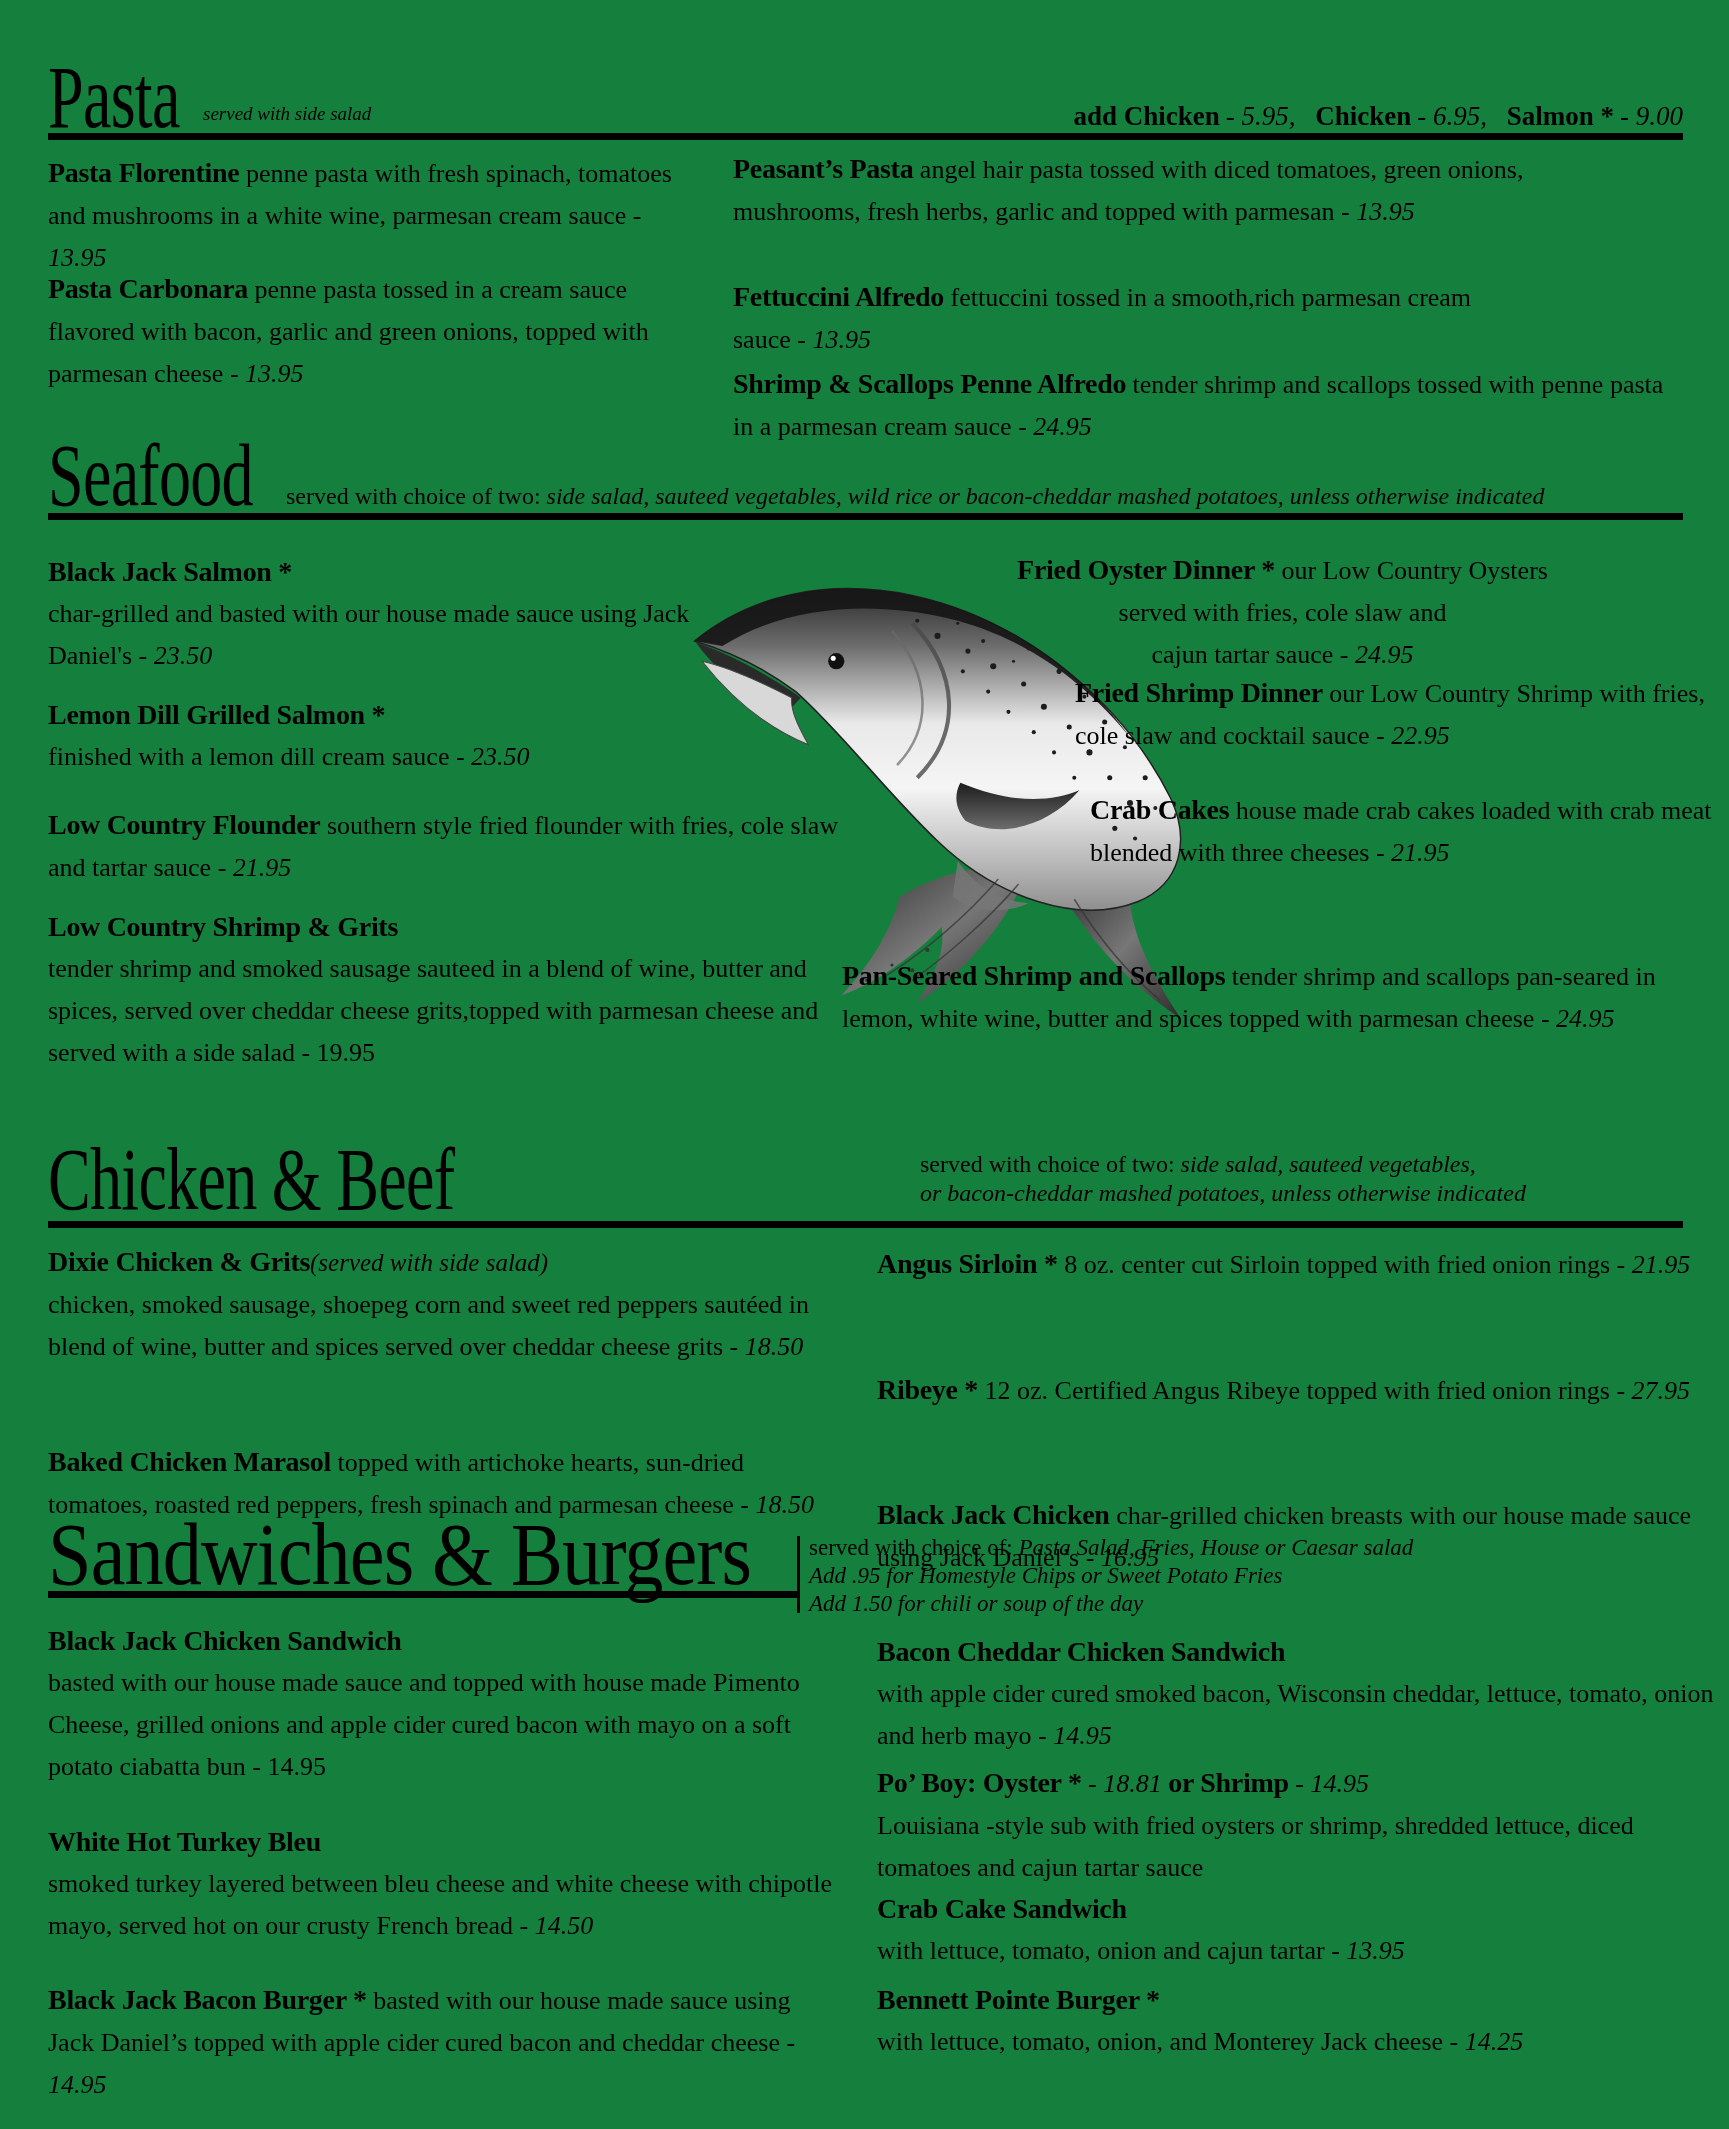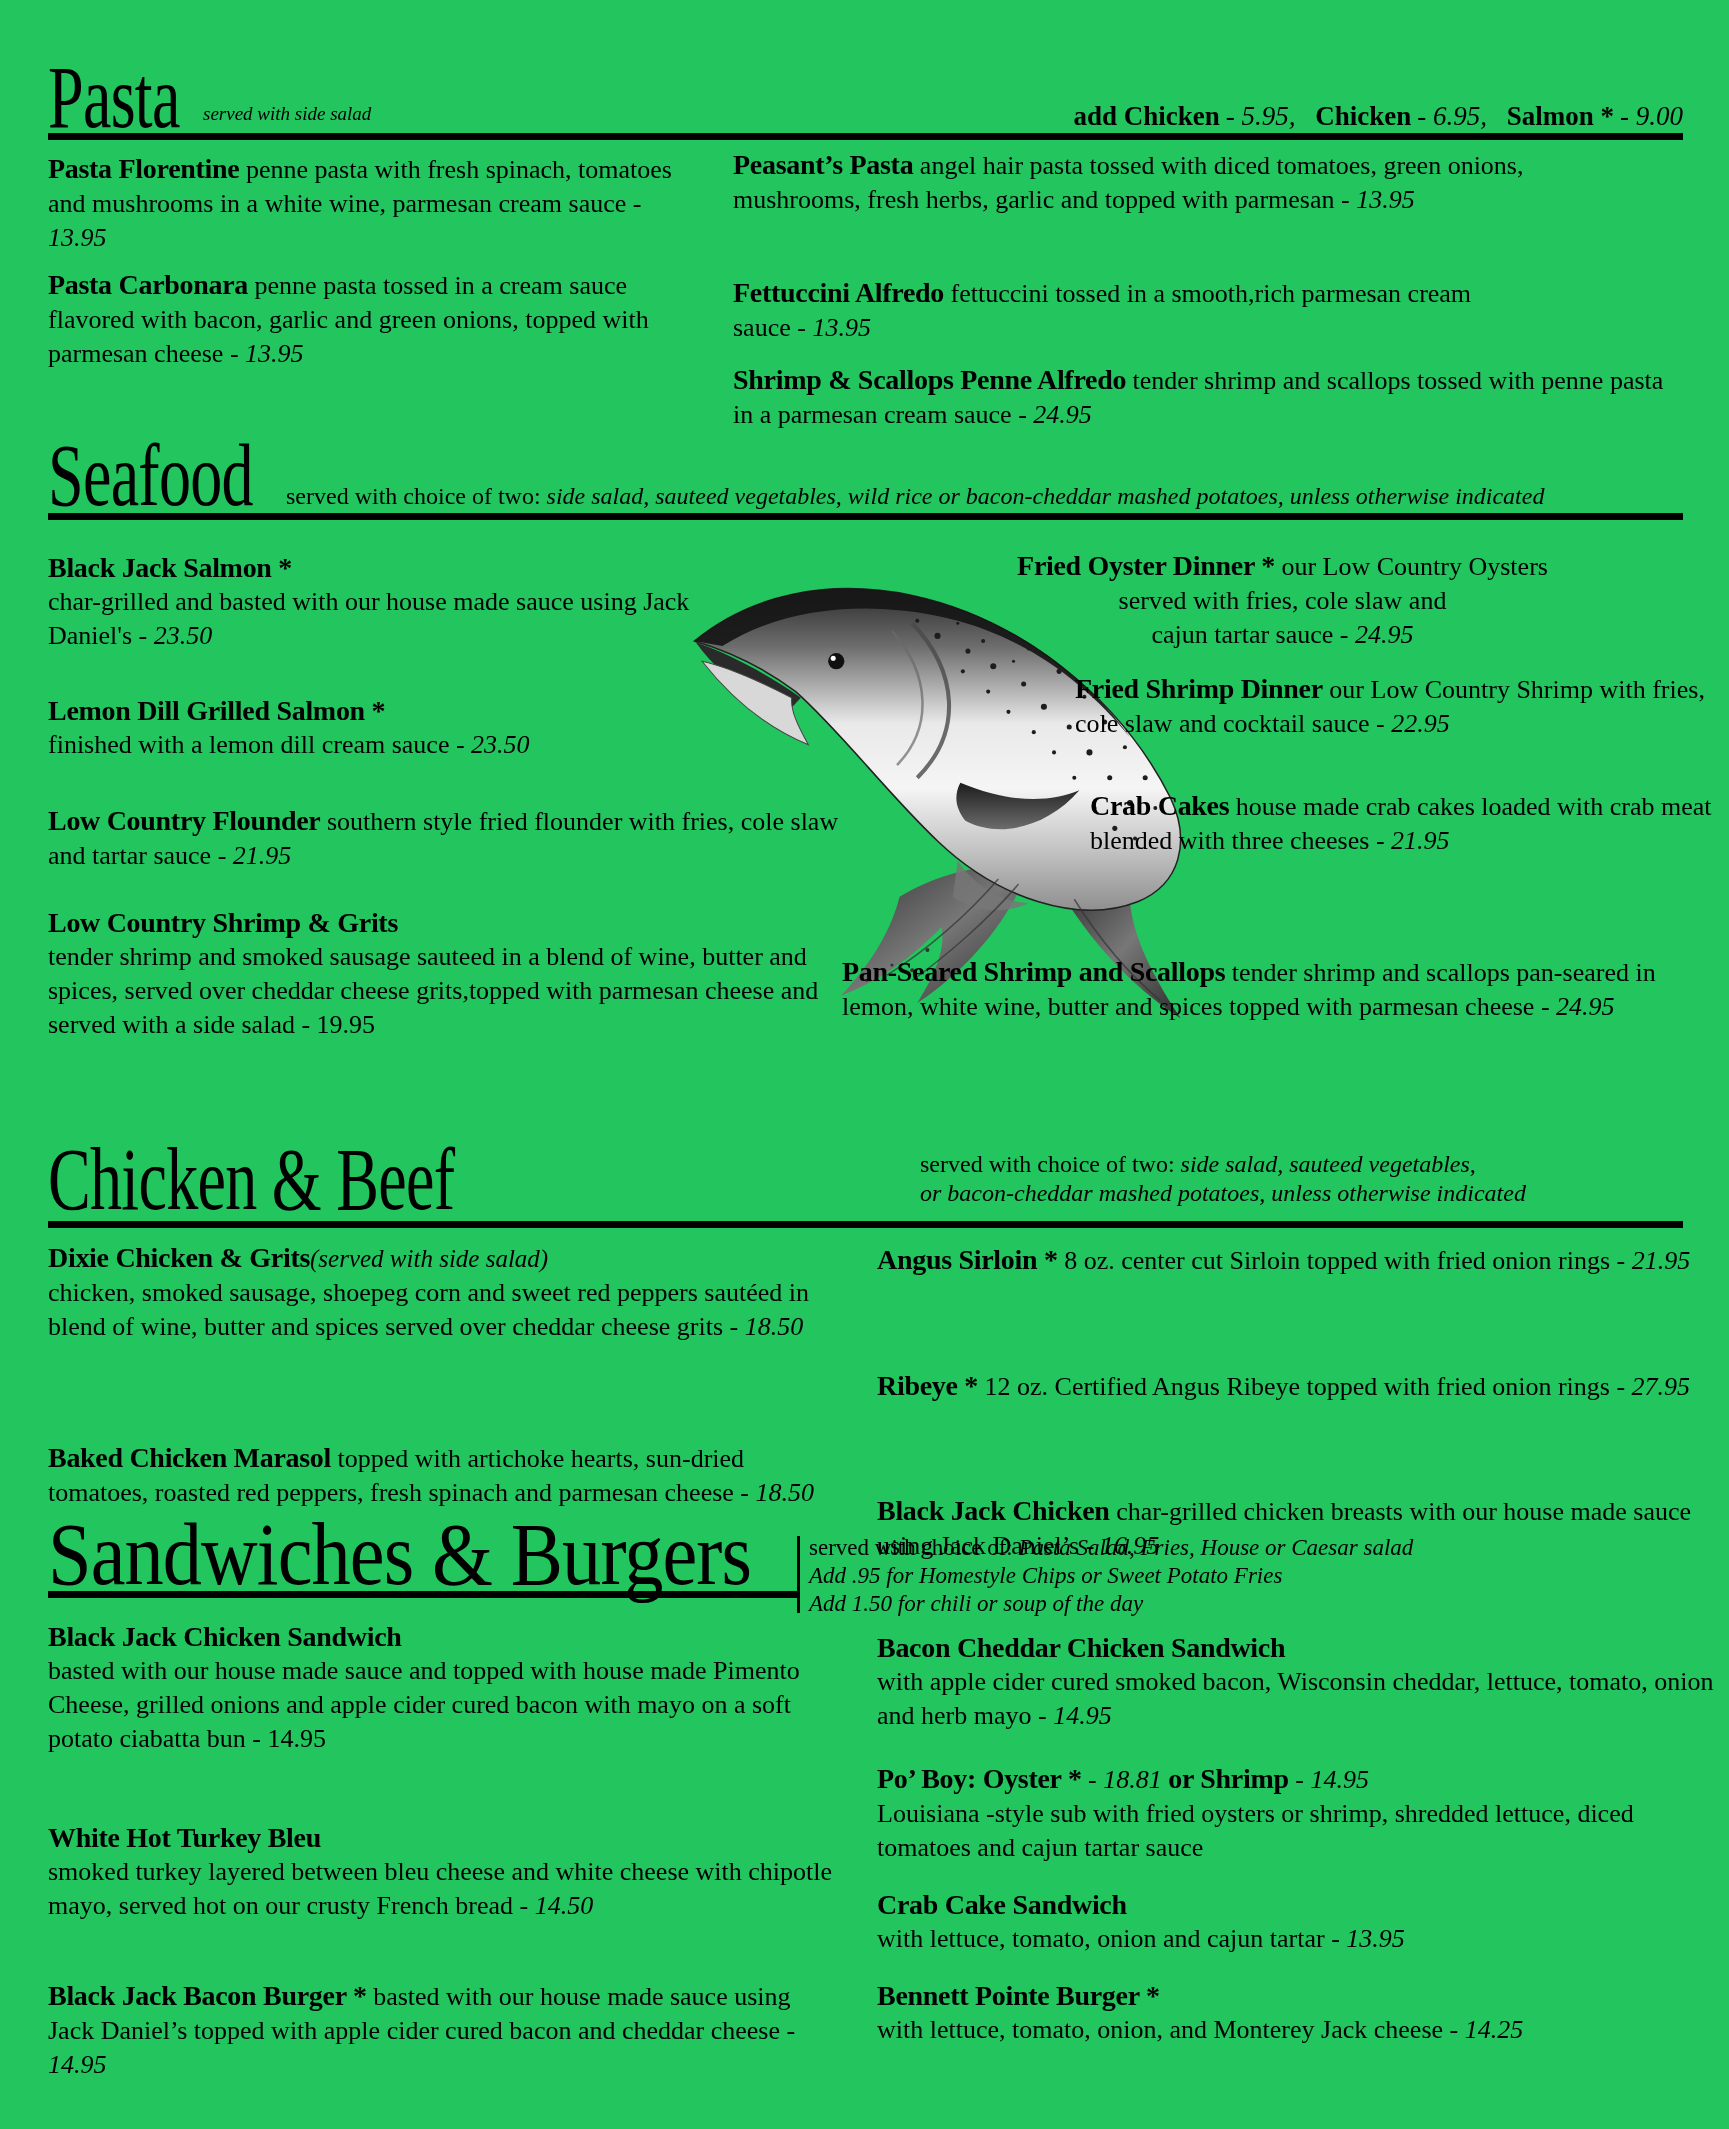--- a/index.html
+++ b/index.html
@@ -1,38 +1,38 @@
 <!DOCTYPE html>
 <html style="font-size:8px"><head>
 <meta charset="utf-8">
 <style>
   html,body{margin:0;padding:0;background:#ffffff;}
   .page{
     position:relative;
     width:1729px;
     height:2129px;
-    background:#22c55e;
+    background:#15803d;
     color:#000000;
     font-family:"Liberation Serif", serif;
     overflow:hidden;
   }
   .sec-title{
     position:absolute;
     font-size:89px;
     line-height:1;
     white-space:nowrap;
     transform:scaleX(0.72);
     transform-origin:left top;
     font-weight:400;
     letter-spacing:-1px;
   }
   .sec-sub{position:absolute;font-style:italic;}
   .rule{position:absolute;background:#000;height:6.6px;}
   .vbar{position:absolute;background:#000;width:2.5px;}
-  .item{position:absolute;font-size:26px;line-height:34px;}
+  .item{position:absolute;font-size:26px;line-height:42px;}
   .iname{font-weight:700;font-size:28px;letter-spacing:-0.3px;}
   .inote{font-style:italic;font-size:25px;}
   .iprice{font-style:italic;}
   .iprice.roman{font-style:normal;}
   .center{text-align:center;}
   .lead{font-style:normal;}
   .ital{font-style:italic;}
   .subline{font-size:24px;line-height:29px;}
   .noteline{font-size:23px;line-height:28px;}
   .addons{position:absolute;right:46px;top:101px;font-size:27px;white-space:nowrap;}

